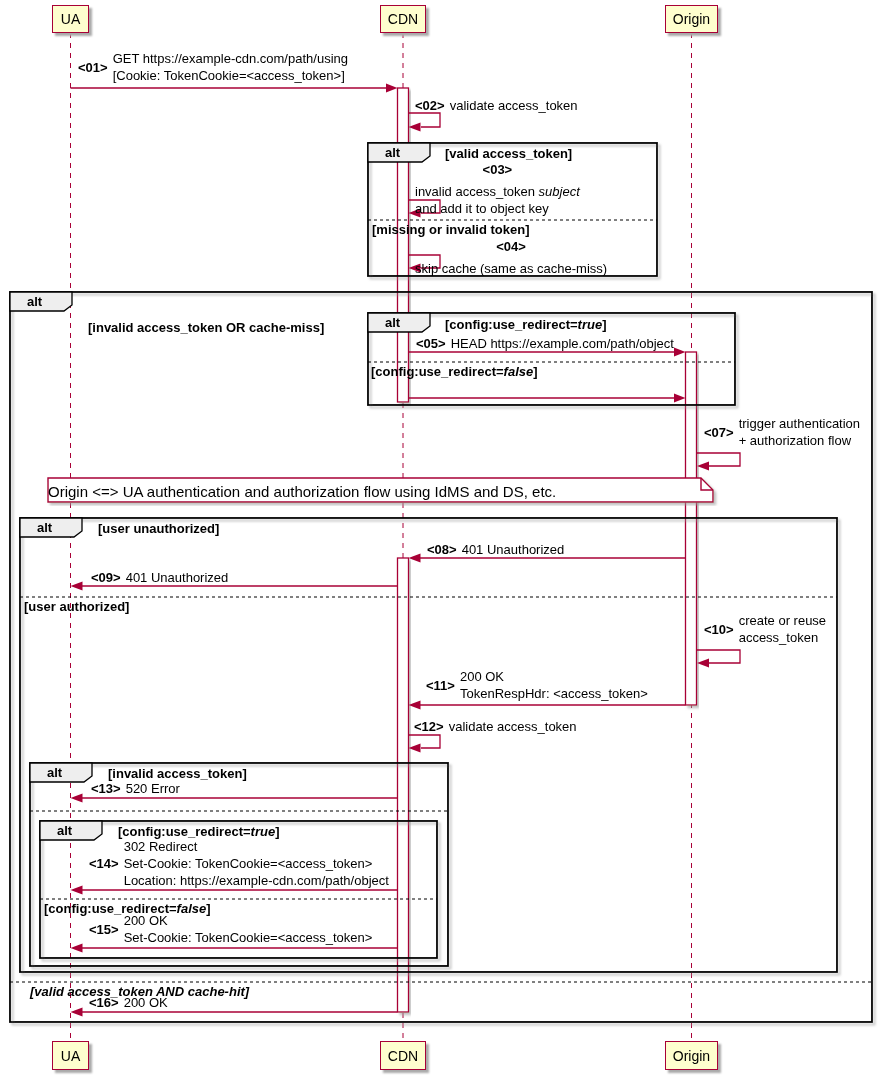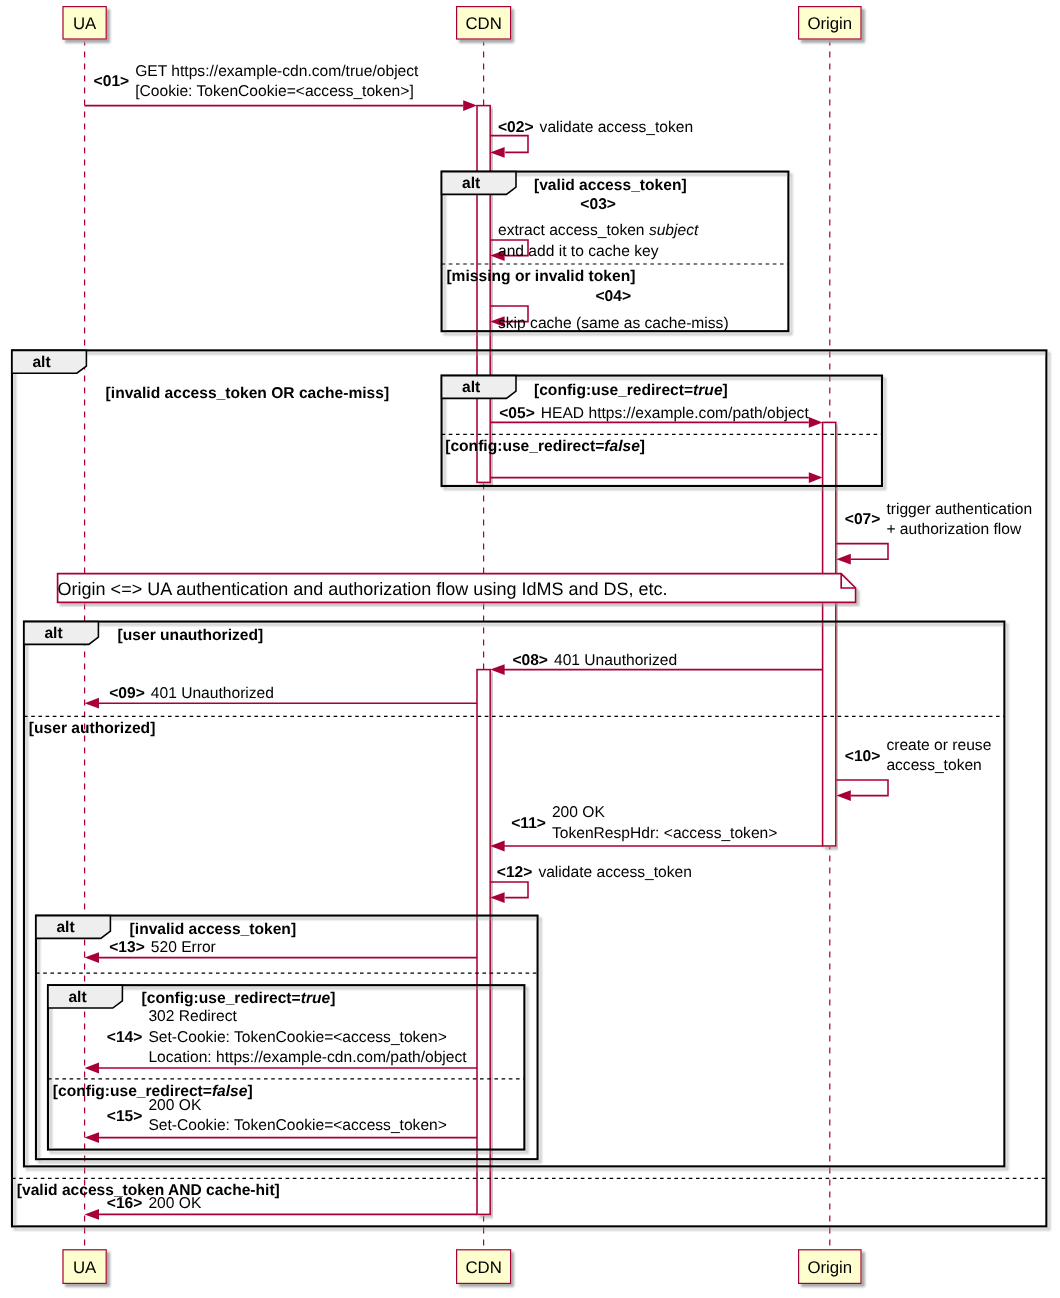--- a/index.html
+++ b/index.html
@@ -191,40 +191,40 @@
   </div>
   <div class="guard" style="left:98px;top:521px;">[user unauthorized]</div>
   <div class="guard" style="left:24px;top:599px;">[user authorized]</div>
   <div class="guard" style="left:108px;top:766px;">[invalid access_token]</div>
   <div class="guard" style="left:118px;top:824px;">
     <span>[config:use_redirect=</span><i>true</i><span>]</span>
   </div>
   <div class="guard" style="left:44px;top:901px;">
     <span>[config:use_redirect=</span><i>false</i><span>]</span>
   </div>
-  <div class="guard" style="left:14px;top:984px;">[valid access_token AND cache-hit]</div>
+  <div class="guard" style="left:30px;top:984px;font-style:italic;">[valid access_token AND cache-hit]</div>
 
   <div class="notetext">Origin &lt;=&gt; UA authentication and authorization flow using IdMS and DS, etc.</div>
 
   <div class="msg" style="left:78px;top:50px;">
     <span class="num">&lt;01&gt;</span>
     <span class="lines">
-        <span>GET https://example-cdn.com/true/object</span>
+        <span>GET https://example-cdn.com/path/using</span>
         <span>[Cookie: TokenCookie=&lt;access_token&gt;]</span>
       </span>
   </div>
   <div class="msg" style="left:415px;top:97px;text-align:center;">
     <span class="num">&lt;02&gt;</span>
     <span>validate access_token</span>
   </div>
   <div class="msg" style="left:415px;top:161px;flex-direction:column;">
     <span class="num">&lt;03&gt;</span>
     <span class="lines">
-      <span><span>extract access_token </span><span class="em">subject</span></span>
-      <span>and add it to cache key</span>
+      <span><span>invalid access_token </span><span class="em">subject</span></span>
+      <span>and add it to object key</span>
     </span>
   </div>
   <div class="msg" style="left:415px;top:238px;flex-direction:column;">
     <span class="num">&lt;04&gt;</span>
     <span>skip cache (same as cache-miss)</span>
   </div>
   <div class="msg" style="left:416px;top:335px;">
     <span class="num">&lt;05&gt;</span>
     <span>HEAD https://example.com/path/object</span>
   </div>

